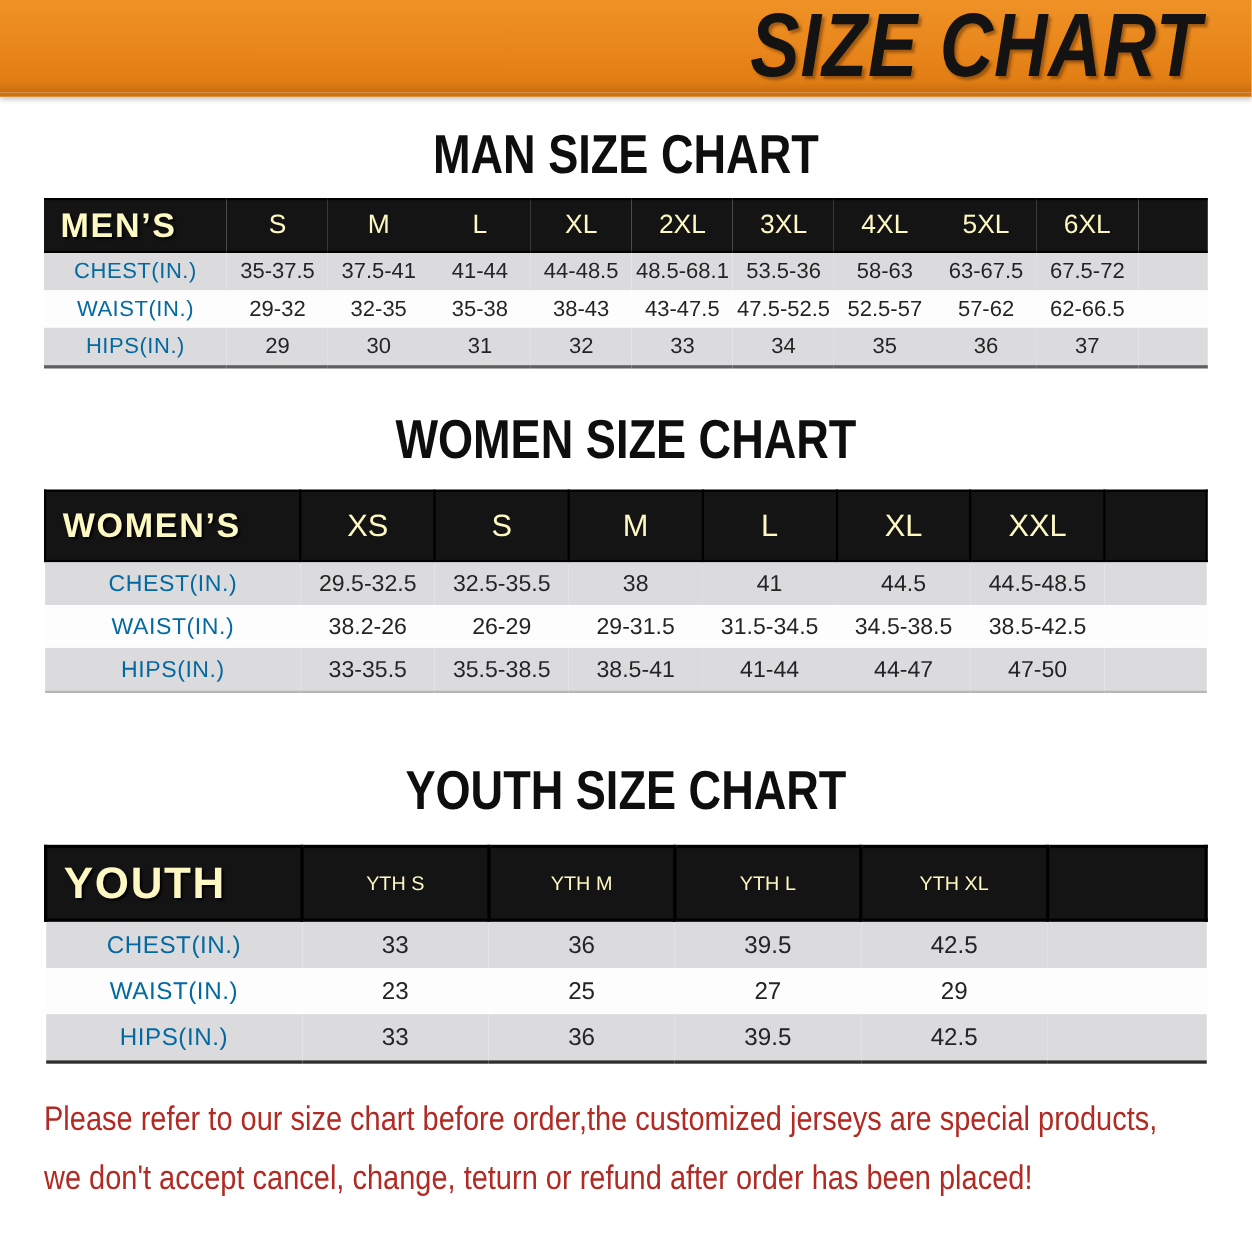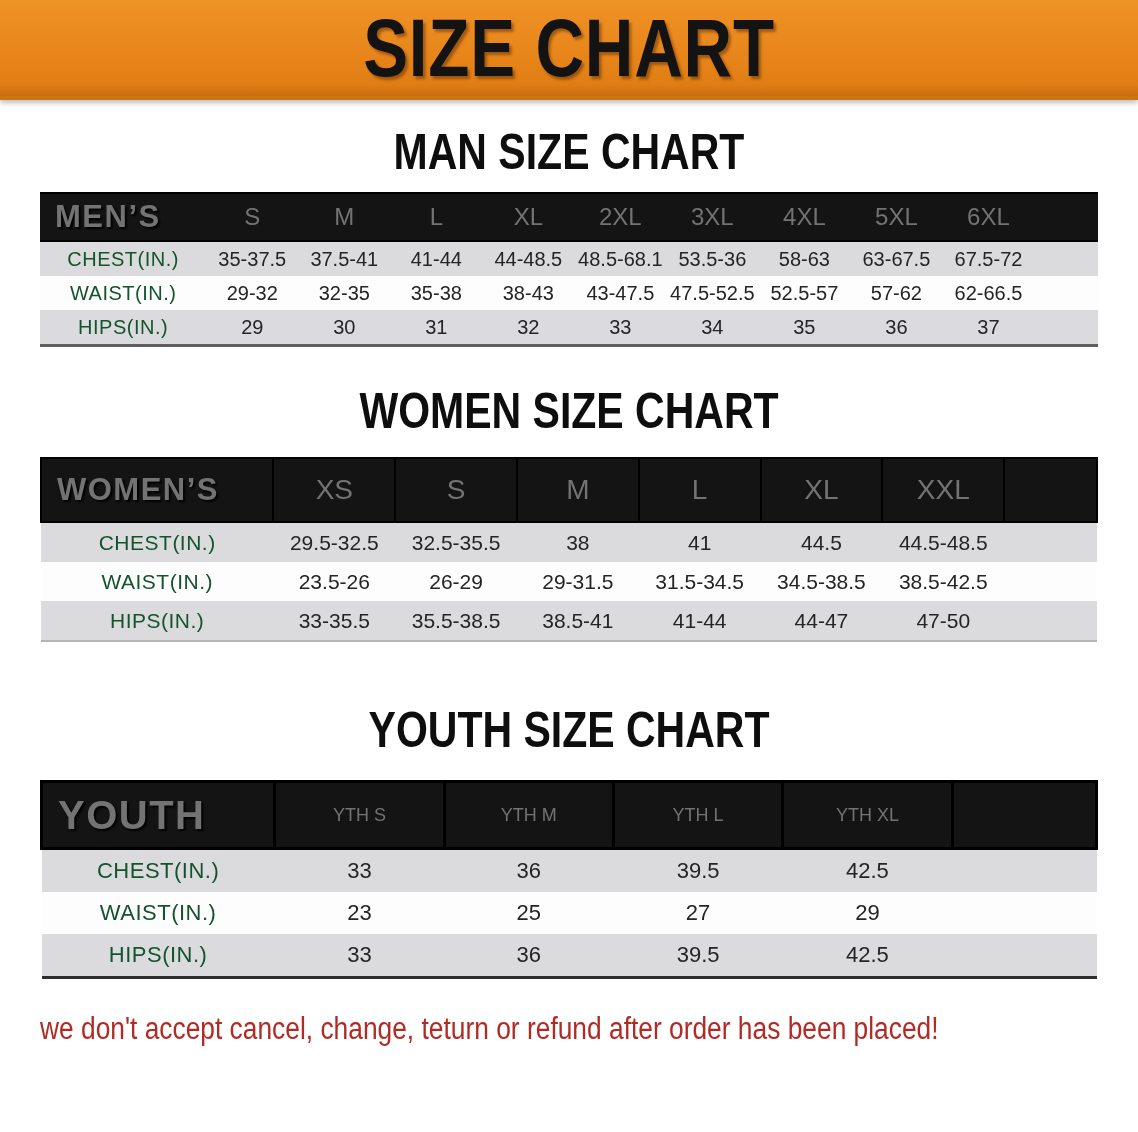--- a/index.html
+++ b/index.html
@@ -3,26 +3,27 @@
 <meta charset="utf-8">
 <style>
   html, body { margin: 0; padding: 0; background: #ffffff; }
   body {
     width: 1138px; height: 1132px; overflow: hidden; position: relative;
     font-family: "Liberation Sans", sans-serif;
   }
 
   
   .banner {
-    width: 1138px; height: 100px;
+    width: 1138px; height: 88px;
     background: linear-gradient(180deg, #ef9226 0%, #e8861b 55%, #e07e14 88%, #c96d10 100%);
     border-bottom: 4px solid #cf7311;
     box-shadow: 0 3px 5px rgba(0,0,0,0.25);
-    display: flex; align-items: center; justify-content: center;
+    display: flex; align-items: center; justify-content: flex-end;
     box-sizing: border-box;
+    font-style: italic;
   }
   .banner h1 {
     margin: 0; color: #131313;
     font-size: 82px; font-weight: bold; line-height: 96px;
     letter-spacing: 1px; white-space: nowrap;
     transform: scaleX(0.82); transform-origin: center;
     text-shadow: 3px 3px 3px rgba(70,30,0,0.45);
   }
 
   
@@ -39,21 +40,21 @@
   
   table.size-table {
     width: 1058px; margin-left: 40px; border-collapse: collapse;
     table-layout: fixed;
   }
   table.mens   { margin-top: 14px; border-bottom: 3px solid #5f5f5f; }
   table.womens { margin-top: 20px; border-bottom: 2px solid #b5b5b5; }
   table.youth  { margin-top: 24px; border-bottom: 3px solid #2e2e2e; }
 
   thead th {
-    background: #141414; color: #737373; font-weight: normal;
+    background: #141414; color: #fef9c3; font-weight: normal;
     text-align: center; vertical-align: middle; padding: 0;
   }
   table.mens   thead th { height: 46px; font-size: 24px; border-top: 2px solid #000; border-bottom: 2px solid #000; }
   table.womens thead th { height: 62px; font-size: 28px; border: 2px solid #000; }
   table.youth  thead th { height: 64px; font-size: 18px; border: 3px solid #000; }
 
   thead th.corner {
     text-align: left; padding-left: 15px; font-weight: bold;
     letter-spacing: 1.5px;
     text-shadow: 2px 2px 2px rgba(0,0,0,0.9);
@@ -69,21 +70,21 @@
   tbody td {
     text-align: center; vertical-align: middle; color: #242424; padding: 0;
   }
   table.mens   tbody td { height: 34px; font-size: 20px; }
   table.womens tbody td { height: 39px; font-size: 21px; }
   table.youth  tbody td { height: 42px; font-size: 22px; }
 
   tbody tr:nth-child(odd)  { background: #dbdbde; }
   tbody tr:nth-child(even) { background: #fdfdfd; }
 
-  tbody td.row-label { letter-spacing: 0.5px; color: #14532d; }
+  tbody td.row-label { letter-spacing: 0.5px; color: #0369a1; }
 
   
   .disclaimer { margin: 26px 0 0 40px; }
   .disclaimer p { margin: 0; line-height: 48px; white-space: nowrap; }
   .disclaimer p span {
     display: inline-block; font-size: 31px; color: #b12b24;
     transform: scaleX(0.85); transform-origin: left center;
     white-space: nowrap;
   }
 </style>
@@ -179,21 +180,21 @@
             <td class="data-cell">29.5-32.5</td>
             <td class="data-cell">32.5-35.5</td>
             <td class="data-cell">38</td>
             <td class="data-cell">41</td>
             <td class="data-cell">44.5</td>
             <td class="data-cell">44.5-48.5</td>
             <td class="spacer"></td>
           </tr>
           <tr>
             <td class="row-label">WAIST(IN.)</td>
-            <td class="data-cell">23.5-26</td>
+            <td class="data-cell">38.2-26</td>
             <td class="data-cell">26-29</td>
             <td class="data-cell">29-31.5</td>
             <td class="data-cell">31.5-34.5</td>
             <td class="data-cell">34.5-38.5</td>
             <td class="data-cell">38.5-42.5</td>
             <td class="spacer"></td>
           </tr>
           <tr>
             <td class="row-label">HIPS(IN.)</td>
             <td class="data-cell">33-35.5</td>
@@ -246,14 +247,15 @@
             <td class="data-cell">42.5</td>
             <td class="spacer"></td>
           </tr>
         </tbody>
     </table>
   </section>
 
 </main>
 
 <footer class="disclaimer">
+  <p><span>Please refer to our size chart before order,the customized jerseys are special products,</span></p>
   <p><span>we don't accept cancel, change, teturn or refund after order has been placed!</span></p>
 </footer>
 
 </body></html>

